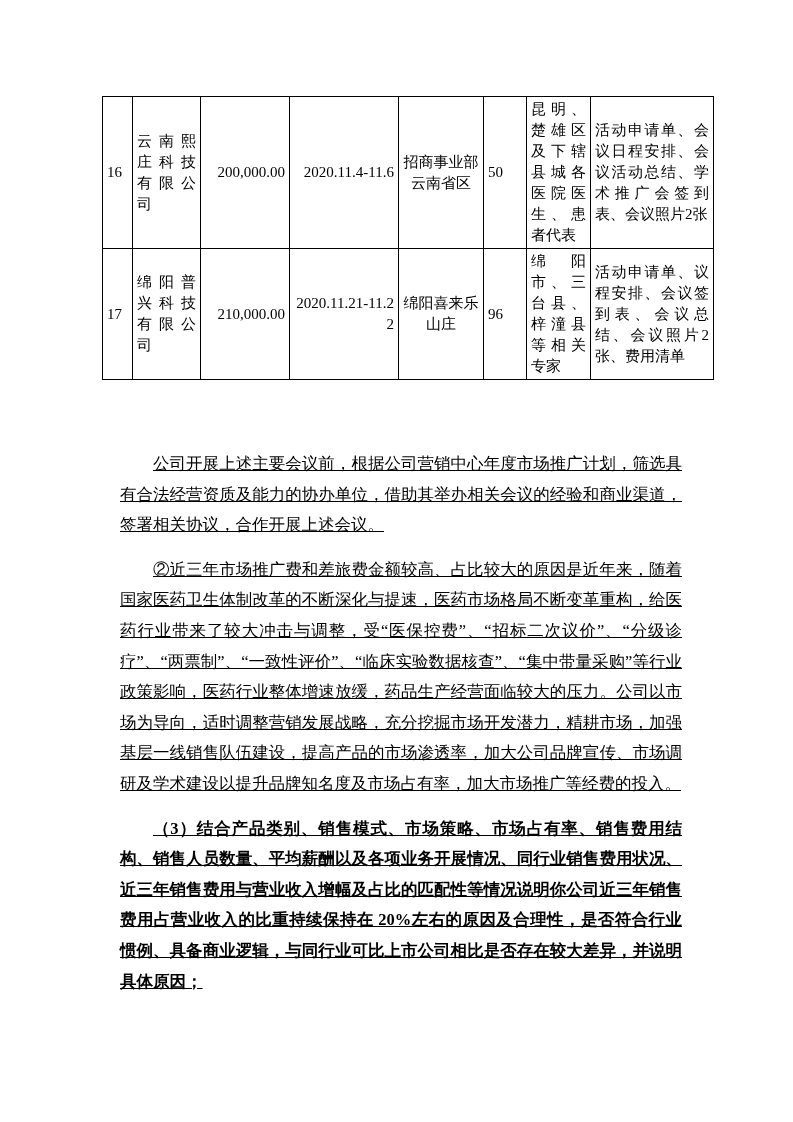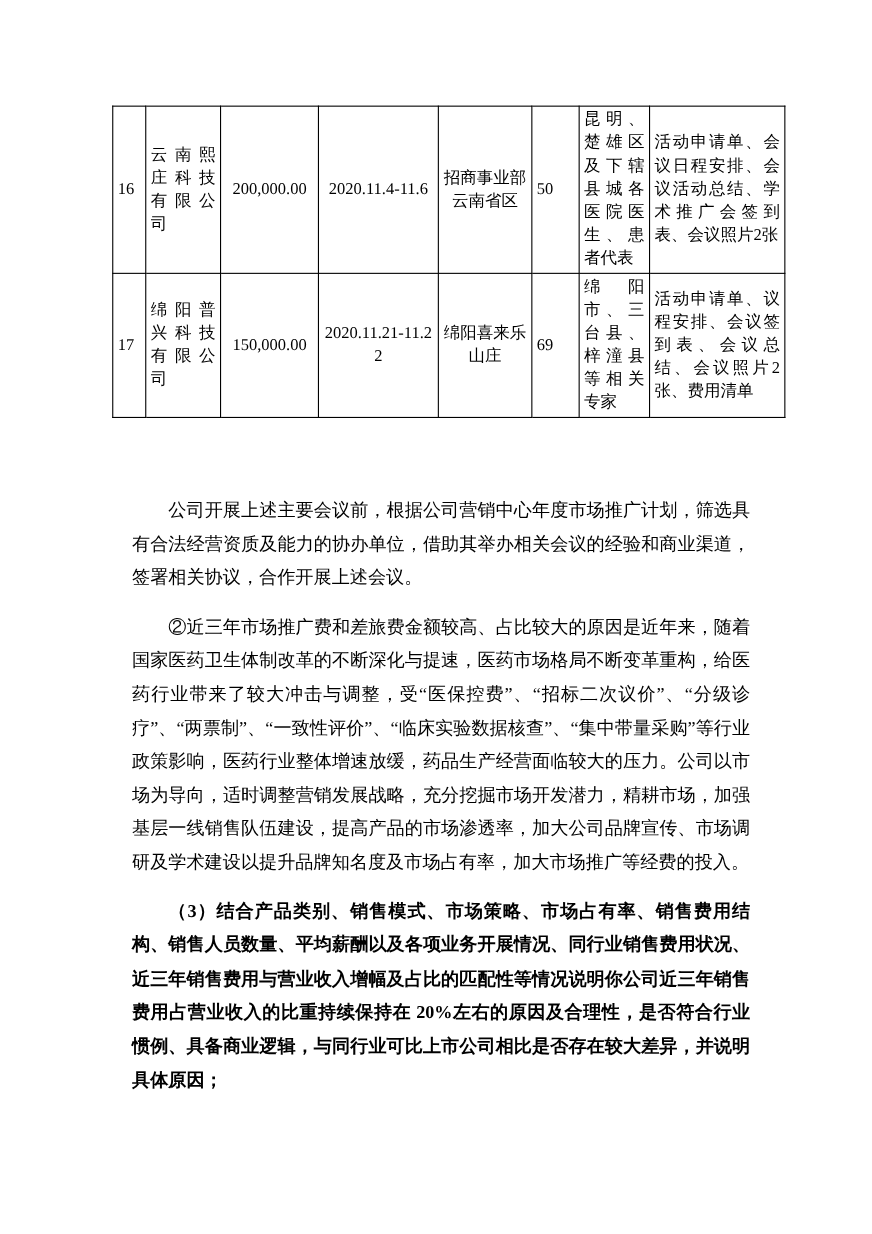--- a/index.html
+++ b/index.html
@@ -21,33 +21,33 @@
     line-height:21px;
   }
   table.doc-table td {
     border:1px solid #000000;
     vertical-align:middle;
     padding:2px 4px;
     overflow:hidden;
   }
   td.c-center { padding:2px 1px; }
   td.c-just   { text-align:justify; text-justify:inter-character;font-family:Liberation Serif, serif; }
-  td.c-num    { text-align:center; word-break:break-all; }
+  td.c-num    { text-align:right; word-break:break-all; }
   td.c-left   { text-align:center; }
   .dash { color:#9c9c9c; text-align:center; }
   
   .body-text {
     position:absolute; left:120px; top:449px;
     width:578px;
     font-size:16.5px;
     line-height:30.6px;
     text-align:justify;
     text-justify:inter-character;
   }
-  .body-text p { margin:0 16px 14px 0; text-indent:2em; }
+  .body-text p { margin:0 16px 14px 0; text-indent:2em;text-decoration:underline; }
   p.q-bold { font-weight:bold; }
   p.reply  { font-weight:bold; font-style:italic; margin-bottom:0; }
 </style>
 </head>
 <body>
 
 <div class="page">
 
   <table class="doc-table">
     <colgroup>
@@ -67,24 +67,24 @@
         <td class="c-num">200,000.00</td>
         <td class="c-num">2020.11.4-11.6</td>
         <td class="c-left">招商事业部云南省区</td>
         <td class="c-center">50</td>
         <td class="c-just">昆明、楚雄区及下辖县城各医院医生、患者代表</td>
         <td class="c-just">活动申请单、会议日程安排、会议活动总结、学术推广会签到表、会议照片2张</td>
       </tr>
       <tr style="height:128px">
         <td class="c-center">17</td>
         <td class="c-just">绵阳普兴科技有限公司</td>
-        <td class="c-num">150,000.00</td>
+        <td class="c-num">210,000.00</td>
         <td class="c-num">2020.11.21-11.22</td>
         <td class="c-left">绵阳喜来乐山庄</td>
-        <td class="c-center">69</td>
+        <td class="c-center">96</td>
         <td class="c-just">绵阳市、三台县、梓潼县等相关专家</td>
         <td class="c-just">活动申请单、议程安排、会议签到表、会议总结、会议照片2张、费用清单</td>
       </tr>
     </tbody>
   </table>
 
   <div class="body-text">
     <p>公司开展上述主要会议前，根据公司营销中心年度市场推广计划，筛选具有合法经营资质及能力的协办单位，借助其举办相关会议的经验和商业渠道，签署相关协议，合作开展上述会议。</p>
     <p>②近三年市场推广费和差旅费金额较高、占比较大的原因是近年来，随着国家医药卫生体制改革的不断深化与提速，医药市场格局不断变革重构，给医药行业带来了较大冲击与调整，受“医保控费”、“招标二次议价”、“分级诊疗”、“两票制”、“一致性评价”、“临床实验数据核查”、“集中带量采购”等行业政策影响，医药行业整体增速放缓，药品生产经营面临较大的压力。公司以市场为导向，适时调整营销发展战略，充分挖掘市场开发潜力，精耕市场，加强基层一线销售队伍建设，提高产品的市场渗透率，加大公司品牌宣传、市场调研及学术建设以提升品牌知名度及市场占有率，加大市场推广等经费的投入。</p>
     <p class="q-bold">（3）结合产品类别、销售模式、市场策略、市场占有率、销售费用结构、销售人员数量、平均薪酬以及各项业务开展情况、同行业销售费用状况、近三年销售费用与营业收入增幅及占比的匹配性等情况说明你公司近三年销售费用占营业收入的比重持续保持在 20%左右的原因及合理性，是否符合行业惯例、具备商业逻辑，与同行业可比上市公司相比是否存在较大差异，并说明具体原因；</p>

